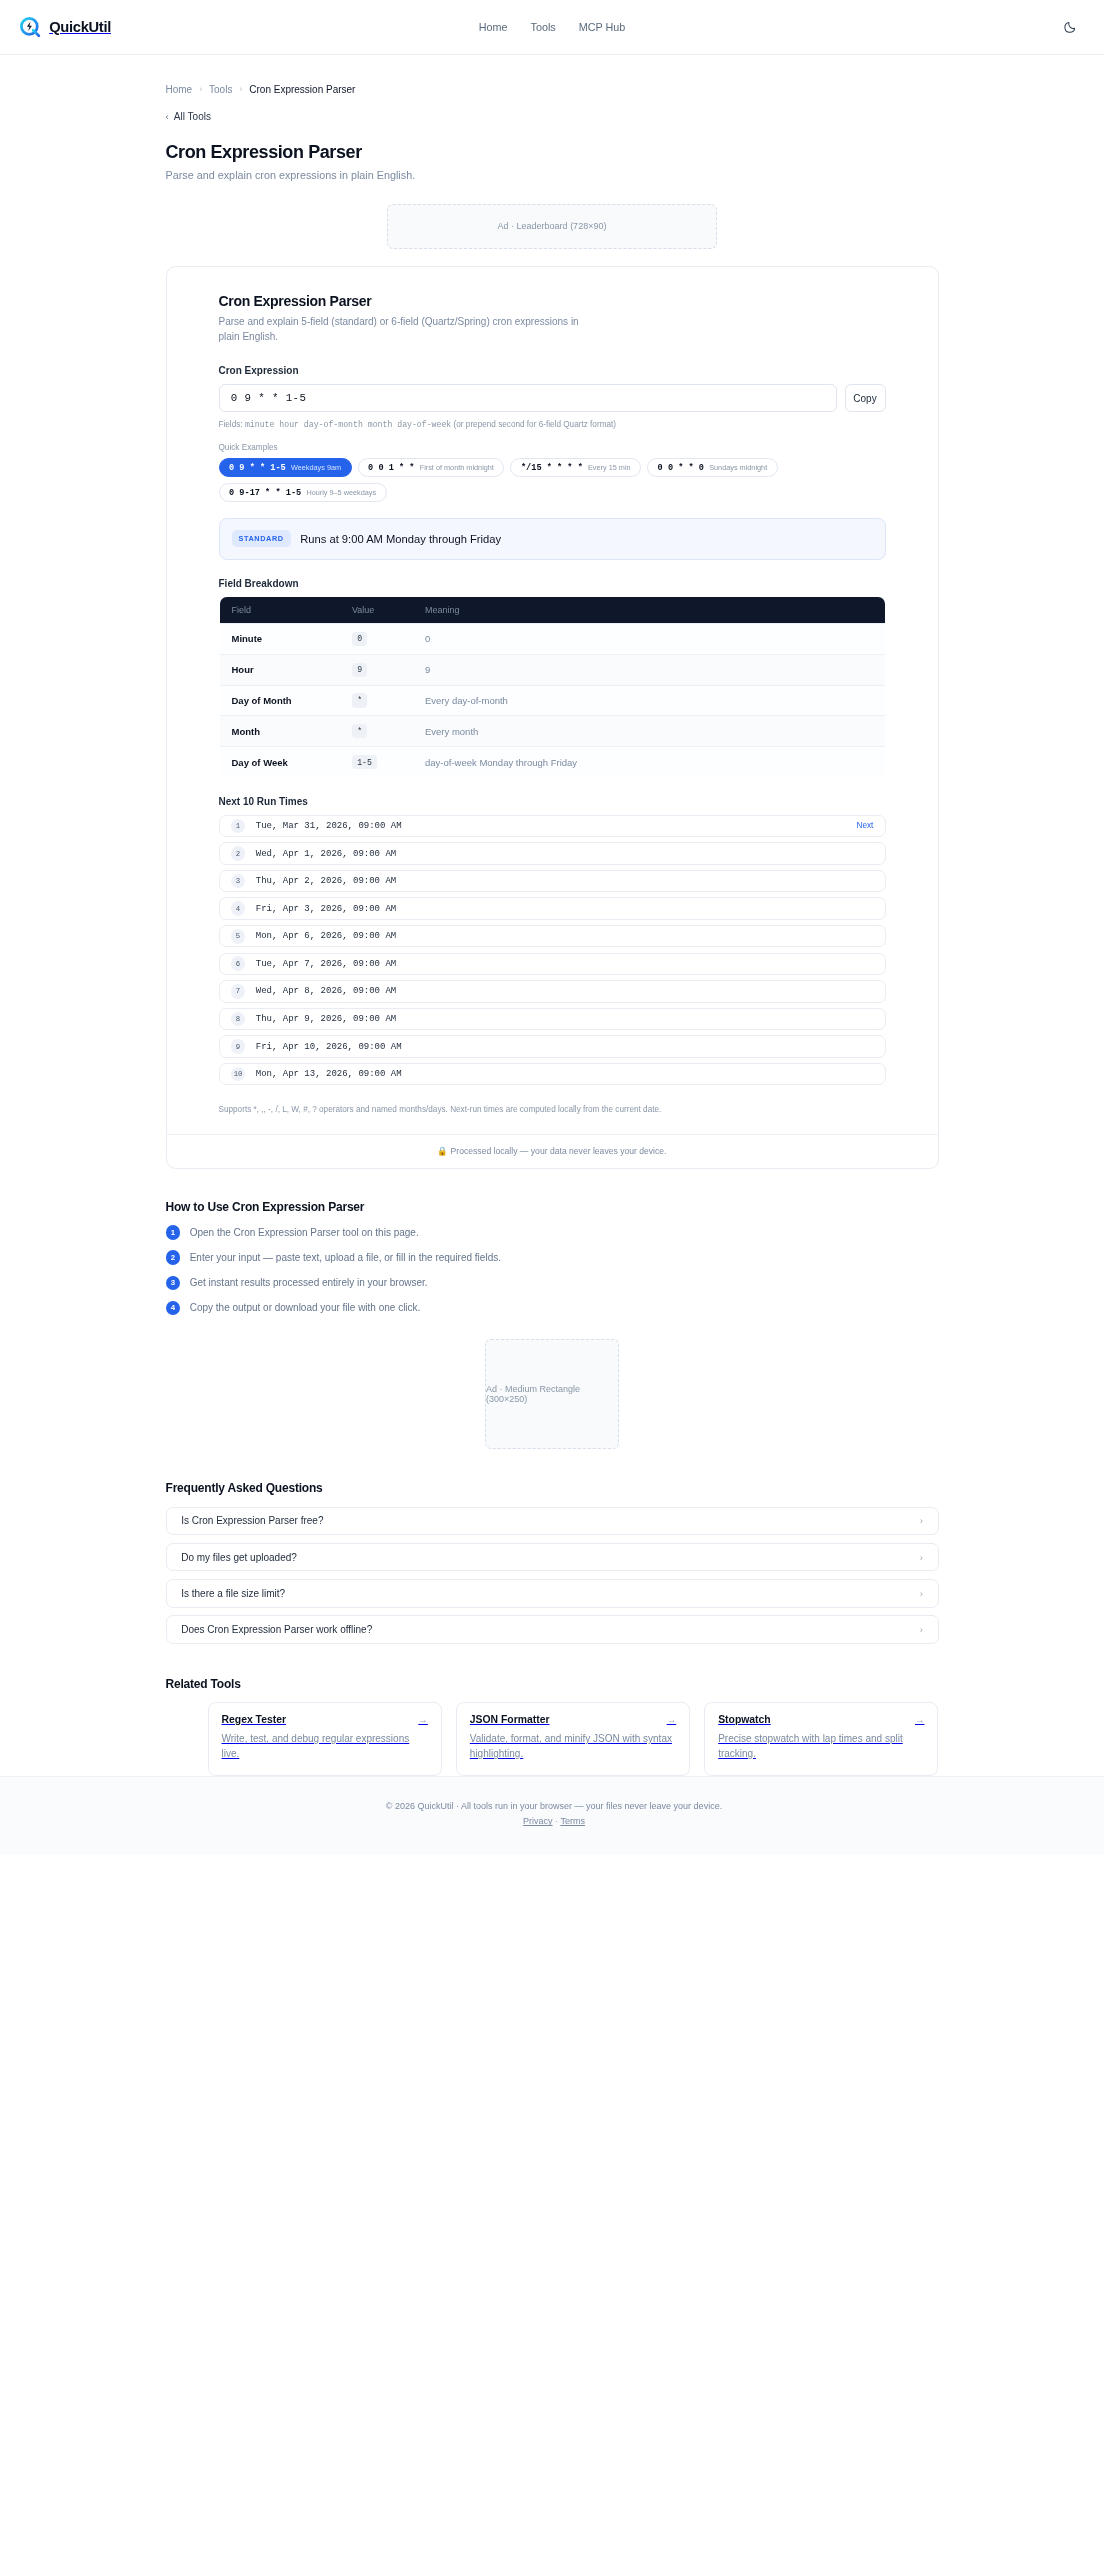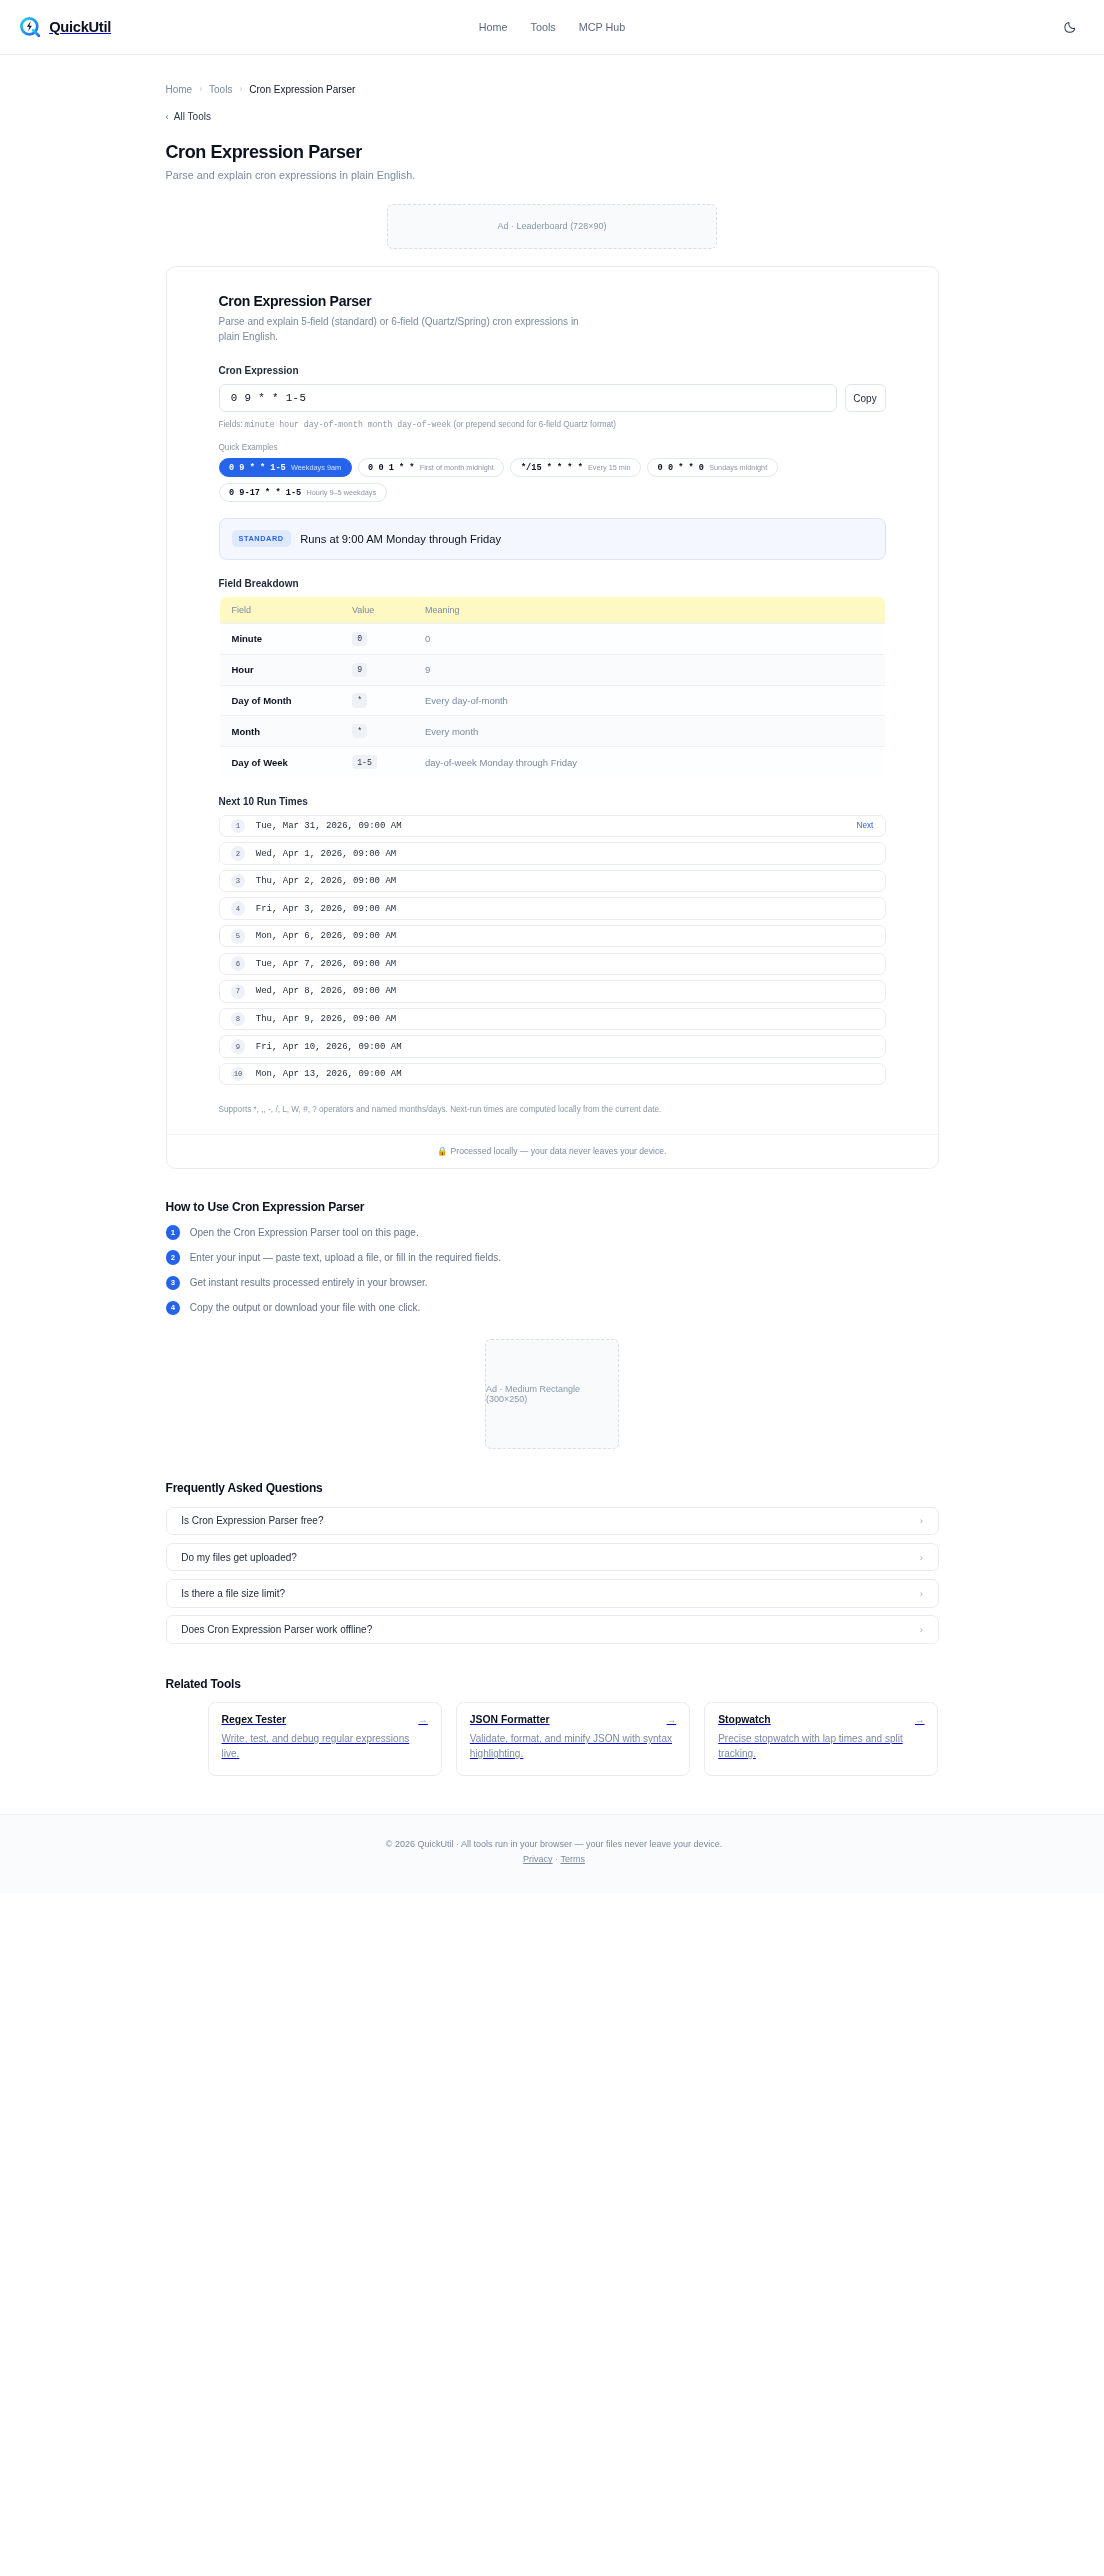--- a/index.html
+++ b/index.html
@@ -125,21 +125,21 @@
 
   .section-head { font-size: 10px; font-weight: 600; color: #1c2838; margin-top: 18px; }
 
   
   .fb-table {
     margin-top: 7.8px; border: 0.9px solid #e8ecf2; border-radius: 7.8px; overflow: hidden;
     width: 100%; border-collapse: collapse; background: #fff;
   }
   .fb-table th {
     text-align: left; font-size: 9px; color: #7b8aa0; font-weight: normal;
-    padding: 7.8px 12px; background: #fef9c3; border-bottom: 0.9px solid #edf1f6;
+    padding: 7.8px 12px; background: #0f172a; border-bottom: 0.9px solid #edf1f6;
   }
   .fb-table td { padding: 7.8px 12px; border-bottom: 0.9px solid #edf1f6; font-size: 9.5px; vertical-align: middle; }
   .fb-table tbody tr:nth-child(odd) td { background: #fdfeff; }
   .fb-table tbody tr:nth-child(even) td { background: #fafbfd; }
   .fb-table tbody tr:last-child td { border-bottom: none; }
   .fb-field { color: #0b1220; font-weight: 600; width: 121px; }
   .fb-val { width: 73px; }
   .fb-val span {
     font-family: "Liberation Mono", monospace; font-size: 8.2px; color: #2a3647;
     background: #eef2f7; border-radius: 3.5px; padding: 2.6px 5.2px; display: inline-block;
@@ -194,21 +194,21 @@
   .rel-title { font-size: 12px; font-weight: bold; letter-spacing: -0.2px; margin-top: 33px; color: #0b1220; }
   .rel-grid { margin-top: 11.2px; display: grid; grid-template-columns: repeat(3, 1fr); gap: 14px; padding-left: 42px; }
   .rel-card { border: 0.9px solid #e8ecf2; border-radius: 7.8px; background: #fff; padding: 11.2px 13px 14px 13px; }
   .rel-head { display: flex; align-items: center; justify-content: space-between; }
   .rel-name { font-size: 10.4px; font-weight: bold; color: #0b1220; }
   .rel-arrow { font-size: 9.5px; color: #94a3b8; }
   .rel-desc { font-size: 10px; color: #7b8aa0; line-height: 1.5; margin-top: 6px; }
 
   
   .site-footer {
-    margin-top: 38px; border-top: 0.9px solid #eef1f6; background: #fafbfd;
+    border-top: 0.9px solid #eef1f6; background: #fafbfd;
     padding: 24px 0 29px 4px; text-align: center;
   }
   .footer-line { font-size: 9px; color: #7b8aa0; }
   .footer-links { margin-top: 5.2px; font-size: 9px; }
   .footer-links a { color: #7b8aa0; text-decoration: underline; }
   .footer-links .dot { color: #9aa7b6; }
 </style>
 </head>
 <body>
 

